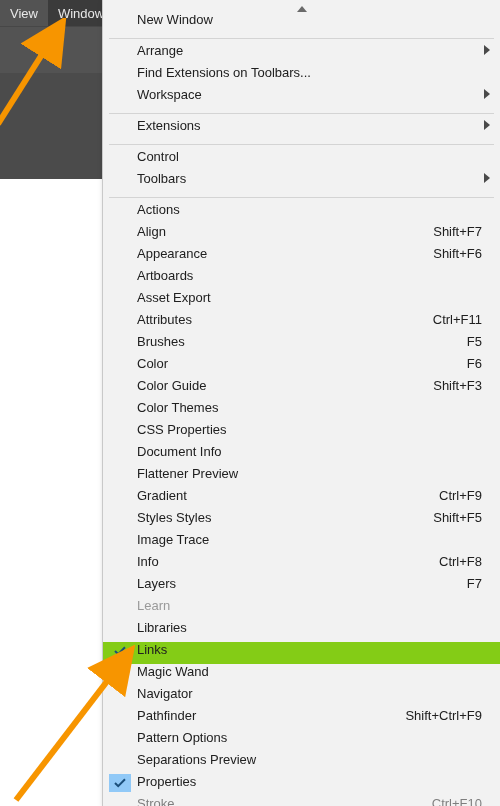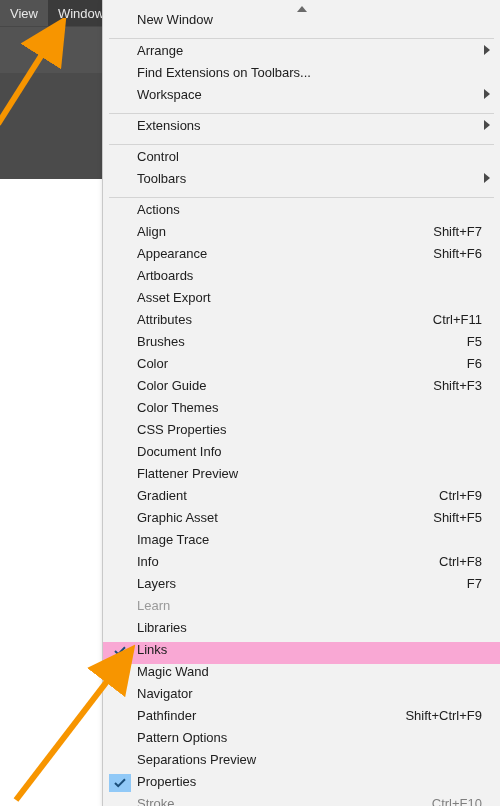--- a/index.html
+++ b/index.html
@@ -82,21 +82,21 @@
   .menu-row {
     display: flex;
     align-items: flex-start;
     height: 22px;
     padding: 0 18px 0 34px;
     color: #202020;
     cursor: default;
     position: relative;
   }
   .menu-row.highlight {
-    background: #f9a8d4;
+    background: #84cc16;
   }
   .menu-row.disabled {
     color: #9a9a9a;
   }
   .menu-row .label { flex: 1; white-space: nowrap; }
   .menu-row .shortcut {
     color: #202020;
     font-size: 13px;
     text-align: right;
     white-space: nowrap;
@@ -236,21 +236,21 @@
           <span class="label">Document Info</span>
         </div>
         <div class="menu-row">
           <span class="label">Flattener Preview</span>
         </div>
         <div class="menu-row">
           <span class="label">Gradient</span>
           <span class="shortcut">Ctrl+F9</span>
         </div>
         <div class="menu-row">
-          <span class="label">Graphic Asset</span>
+          <span class="label">Styles Styles</span>
           <span class="shortcut">Shift+F5</span>
         </div>
         <div class="menu-row">
           <span class="label">Image Trace</span>
         </div>
         <div class="menu-row">
           <span class="label">Info</span>
           <span class="shortcut">Ctrl+F8</span>
         </div>
         <div class="menu-row">

